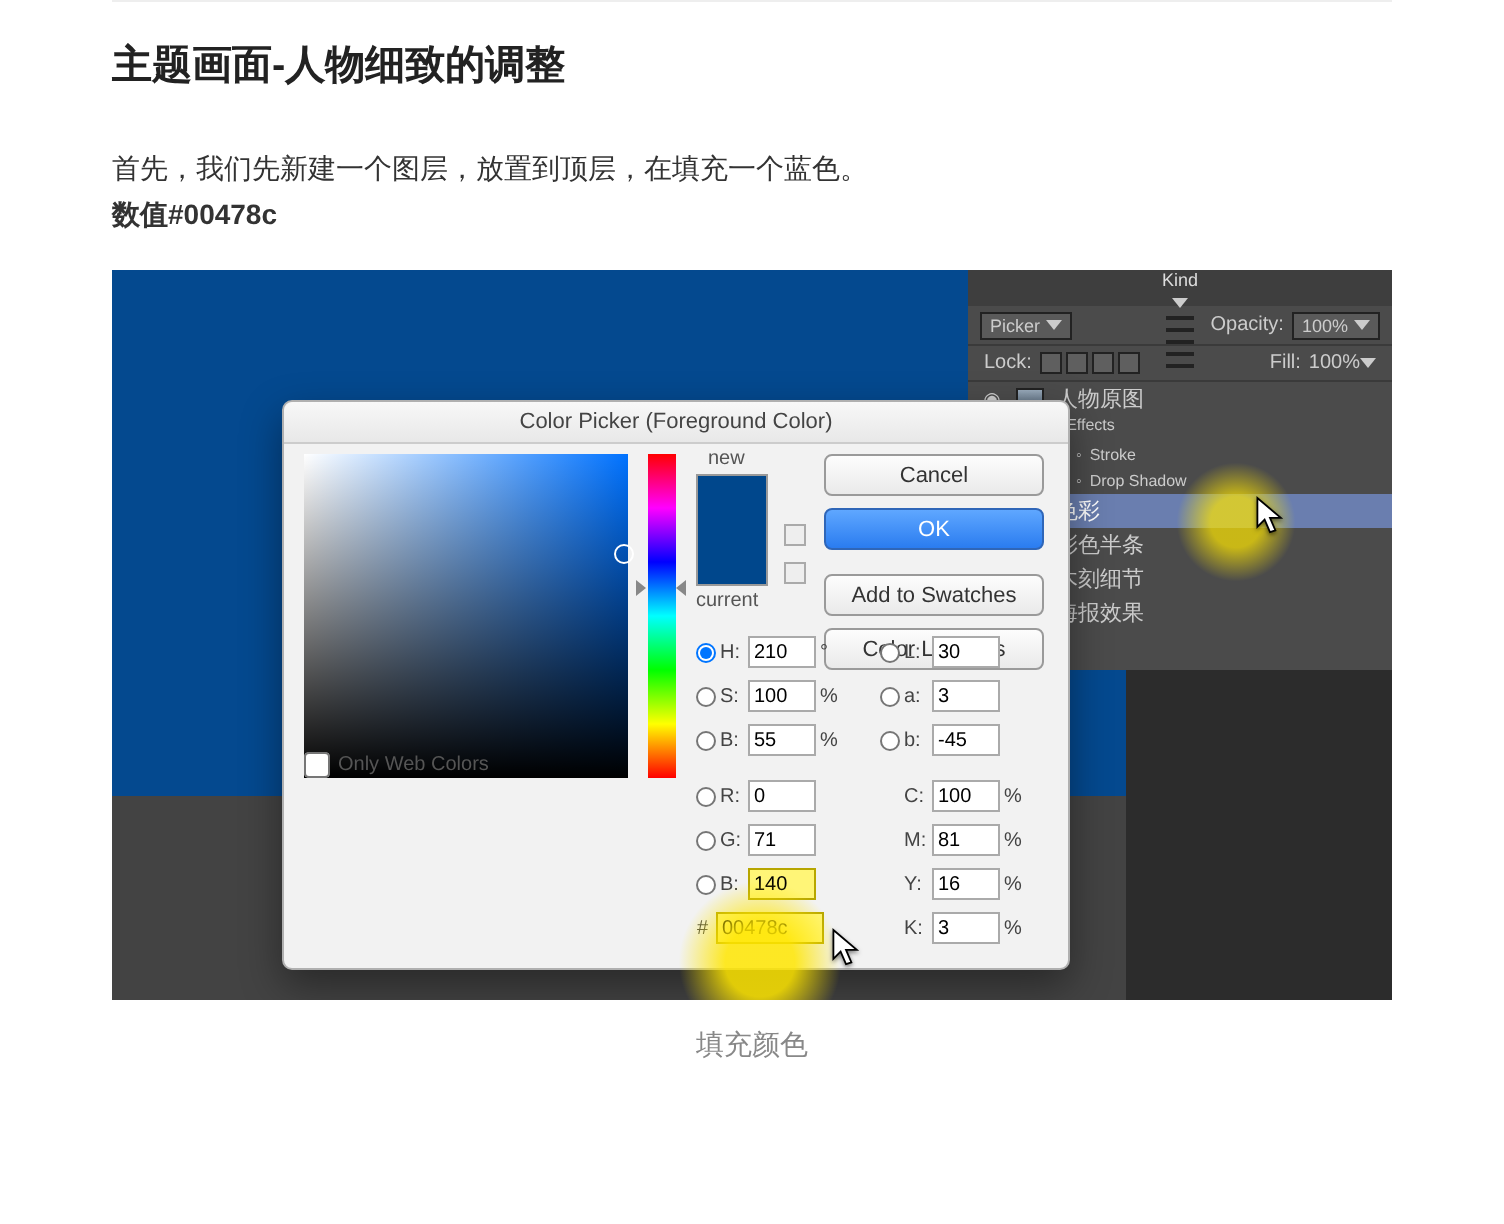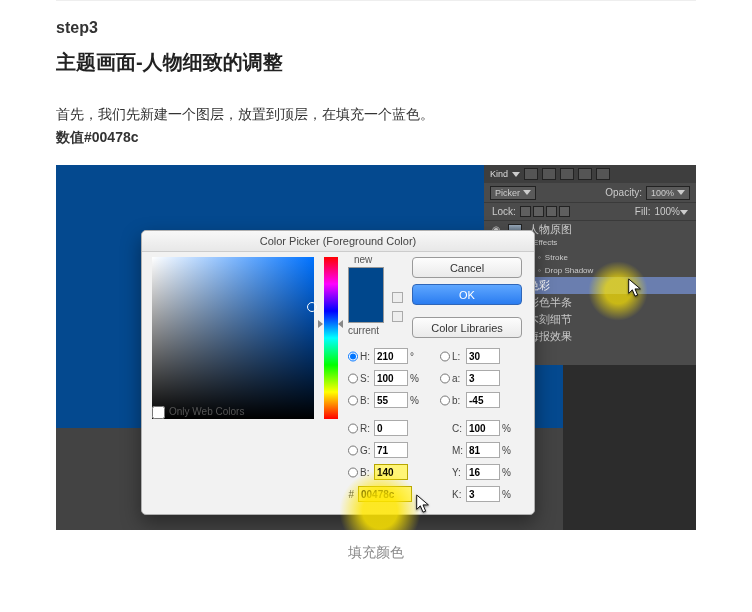--- a/index.html
+++ b/index.html
@@ -41,33 +41,33 @@
   .tiny-icon2 { position:absolute; left:250px; top:59px; width:11px; height:11px; background:#eee; border:1px solid #aaa;}
 
   .btns { position: absolute; right: 12px; top: 5px; width: 110px; }
   .btn { display:block; width:100%; height:21px; font-size:11px; margin-bottom:6px; border:1px solid #9a9a9a; border-radius:4px; background: linear-gradient(#fdfdfd,#eaeaea); color:#333; }
   .btn.ok { background: linear-gradient(#5fa7ff,#2a7cf0); color:#fff; border-color:#2f66b8; }
 
   .values { position: absolute; left: 206px; top: 94px; width: 172px; font-size: 10px; color: #444; }
   .row { display:flex; align-items:center; height: 20px; margin-bottom: 2px; }
   .row .rad { width: 10px; margin-right: 2px; }
   .row .lab { width: 14px; }
-  .row input.val { width: 34px; height: 16px; font-size: 10px; border:1px solid #aaa; padding: 0 2px; background:#fff;font-weight:bold; }
+  .row input.val { width: 34px; height: 16px; font-size: 10px; border:1px solid #aaa; padding: 0 2px; background:#fff; }
   .row .unit { width: 12px; margin-left: 2px; }
   .colL { position:absolute; left:0; top:0; width: 82px; }
   .colR { position:absolute; left:92px; top:0; width: 82px; }
   .highlight-spot { position:absolute; left: 197px; top: 218px; width: 82px; height: 82px; border-radius: 50%; background: radial-gradient(circle, rgba(255,230,0,.85) 30%, rgba(255,230,0,0) 70%); pointer-events:none; }
   input.val.hl { background: #fff577; border-color: #b7a600; }
   .hex-row { margin-top: 2px; margin-left: -4px;}
   .hex-row .hash { width: 10px; text-align:right; margin-right:4px;}
   .hex-row input.val { width: 54px; }
 
   
   .panel { position: absolute; right: 0; top: 0; width: 212px; height: 200px; background: #4b4b4b; color: #ccc; font-size: 10px; }
-  .panel-top { display:flex; align-items:center; height: 18px; background:#3e3e3e; padding:0 6px; gap:4px; }
+  .panel-top { display:flex; align-items:center; height: 18px; background:#3e3e3e; padding:0 6px; gap:4px;flex-direction:column; }
   .panel-top .kind { color:#ddd; font-size:9px;}
   .panel-top .sm { width:14px;height:12px; background:#555; border:1px solid #222; }
   .panel-row1 { display:flex; align-items:center; height: 20px; padding:0 6px; gap:4px; border-bottom:1px solid #3a3a3a;}
   .panel-row1 .sel { background:#5a5a5a; border:1px solid #222; padding:1px 4px; font-size:9px; display:flex; align-items:center; gap:3px;}
   .panel-row1 .sp { flex:1;}
   .panel-row2 { display:flex; align-items:center; height: 18px; padding:0 8px; gap:4px; border-bottom:1px solid #3a3a3a;}
   .lockicons { display:flex; gap:2px; }
   .lockicons .li { width:11px;height:11px; background:#5f5f5f; border:1px solid #222;}
   .tri { width:0;height:0;border-left:4px solid transparent;border-right:4px solid transparent;border-top:5px solid #ccc; display:inline-block;}
   .layers { }
@@ -85,21 +85,20 @@
   .cursor { position:absolute; width:18px; height:22px; pointer-events:none; }
   .cursor svg { filter: drop-shadow(0 1px 1px rgba(0,0,0,.5)); }
 
   .caption { text-align:center; color:#888; font-size:14px; padding: 14px 0; }
 </style>
 </head>
 <body>
 
 <div class="wrapper">
   <div class="divider"></div>
-  <div class="step-label">step3</div>
   <div class="step-title">主题画面-人物细致的调整</div>
   <div class="step-desc">首先，我们先新建一个图层，放置到顶层，在填充一个蓝色。</div>
   <div class="step-hex">数值#00478c</div>
 
   <div class="screenshot">
     <div class="canvas-bg"></div>
     <div class="canvas-fill"></div>
 
     <div class="panel">
       <div class="panel-top">
@@ -195,20 +194,21 @@
           <div class="cur"></div>
         </div>
         <div class="cur-label">current</div>
         <div class="tiny-icon1"></div>
         <div class="tiny-icon2"></div>
 
         <div class="btns">
           <button class="btn">Cancel</button>
           <button class="btn ok">OK</button>
           <div style="height:6px"></div>
+          <button class="btn">Add to Swatches</button>
           <button class="btn">Color Libraries</button>
         </div>
 
         <div class="values">
           <div class="colL">
             <div class="row">
                 <input type="radio" class="rad" checked="" style="">
                 <span class="lab">H:</span>
                 <input class="val" value="210" style="">
                 <span class="unit">°</span>

